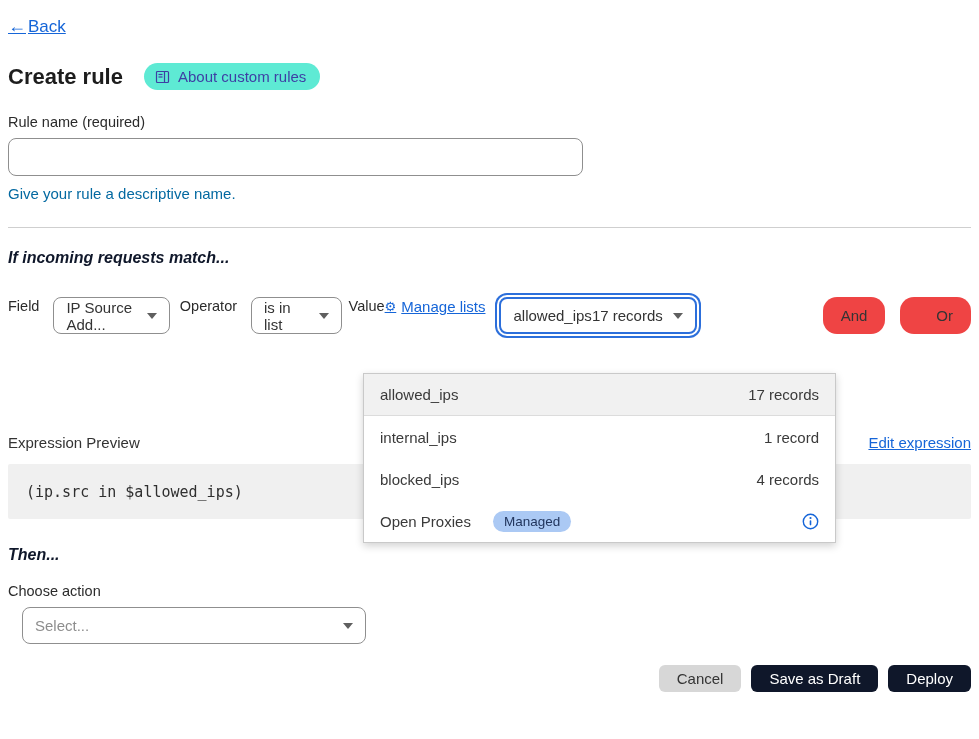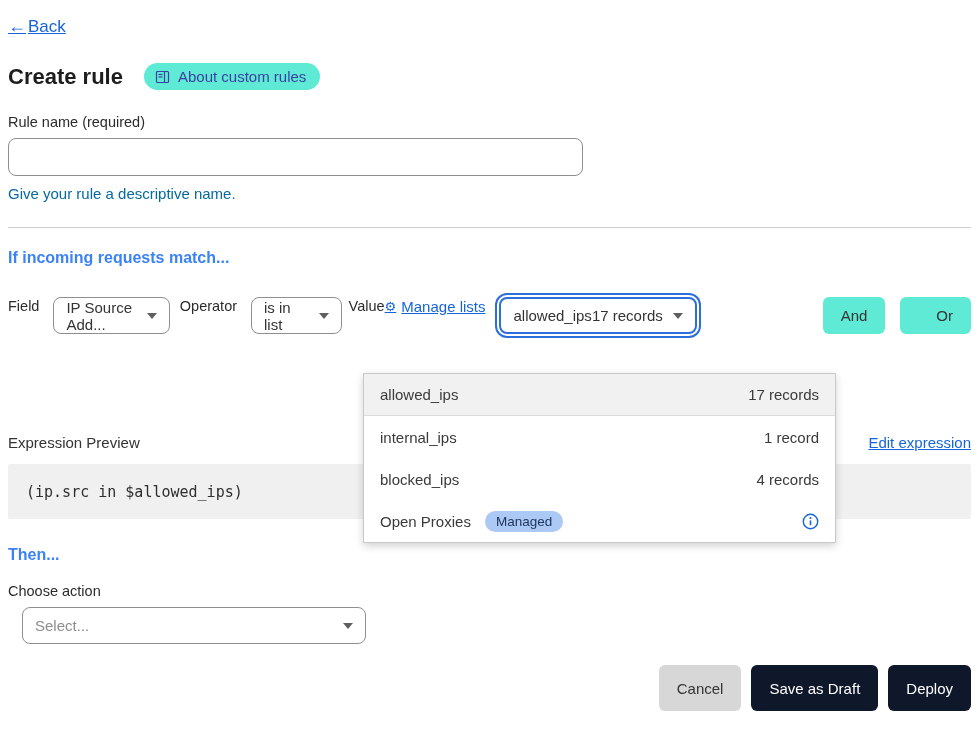--- a/index.html
+++ b/index.html
@@ -46,21 +46,21 @@
     outline: none; background: #fff;
   }
   .helper-text { margin-top: 9px; font-size: 15px; color: #0369a1; }
 
   hr.divider {
     border: none; border-top: 1px solid #cfcfcf;
     margin-top: 25px;
   }
 
   
-  .section-heading { font-size: 16px; font-weight: bold; color: #3b82f6; }
+  .section-heading { font-size: 16px; font-weight: bold; color: #0f172a; font-style: italic; }
   .match-heading { margin-top: 21px; }
 
   .controls-row {
     position: relative;
     margin-top: 30px;
     display: flex; align-items: flex-end;
   }
   .control-col { display: flex; flex-direction: row; }
   .col-field   { width: 167px; }
   .col-op      { width: 167px; margin-left: 10px; }
@@ -92,22 +92,22 @@
   .value-select {
     border: 2px solid #2c6fdb;
     box-shadow: 0 0 0 2px #ffffff, 0 0 0 4px #2c6fdb;
     height: 37px;
   }
   .value-right { display: flex; align-items: center; }
   .records-count { color: #333; }
 
   .andor-btn {
     height: 37px; padding: 0 18px;
-    background: #5eead4; color: #343434;
-    border: none; border-radius: 6px;
+    background: #ef4444; color: #343434;
+    border: none; border-radius: 14px;
     font-size: 15px; font-family: inherit; cursor: pointer;
   }
   .and-btn { margin-left: 8px; }
   .or-btn  { margin-left: 15px; padding-left: 36px; }
 
   
   .dropdown-panel {
     position: absolute;
     left: 355px; top: 76px; width: 473px;
     background: #fff;
@@ -118,21 +118,21 @@
   .dropdown-row {
     height: 42px; padding: 0 16px;
     display: flex; align-items: center; justify-content: space-between;
     font-size: 15px; color: #3a3a3a; cursor: pointer;
     background: #fff;
   }
   .dropdown-row.selected {
     background: #f1f1f1;
     border-bottom: 1px solid #dcdcdc;
   }
-  .row-left { display: flex; align-items: center; gap: 14px; }
+  .row-left { display: flex; align-items: center; gap: 22px; }
   .managed-badge {
     background: #abc9f4; color: #22365e;
     border-radius: 12px; padding: 3px 11px;
     font-size: 13.5px;
   }
   .info-icon svg { display: block; cursor: pointer; }
 
   
   .expression-section { position: relative; z-index: 1; margin-top: 100px; }
   .expr-label-row {
@@ -155,21 +155,21 @@
   .action-label { margin-top: 19px; }
   .action-select { width: 344px; }
   .placeholder-text { color: #8d8d8d; }
 
   
   .footer-row {
     margin-top: 21px;
     display: flex; justify-content: flex-end; align-items: center; gap: 10px;
   }
   .btn {
-    height: 46px; border: none; border-radius: 6px;
+    height: 27px; border: none; border-radius: 6px;
     font-size: 15px; font-family: inherit; cursor: pointer;
     padding: 0 18px;
   }
   .btn-secondary { background: #d7d7d7; color: #343434; }
   .btn-primary   { background: #0f172a; color: #ffffff; }
 </style>
 </head>
 <body>
 
 <div class="page">

